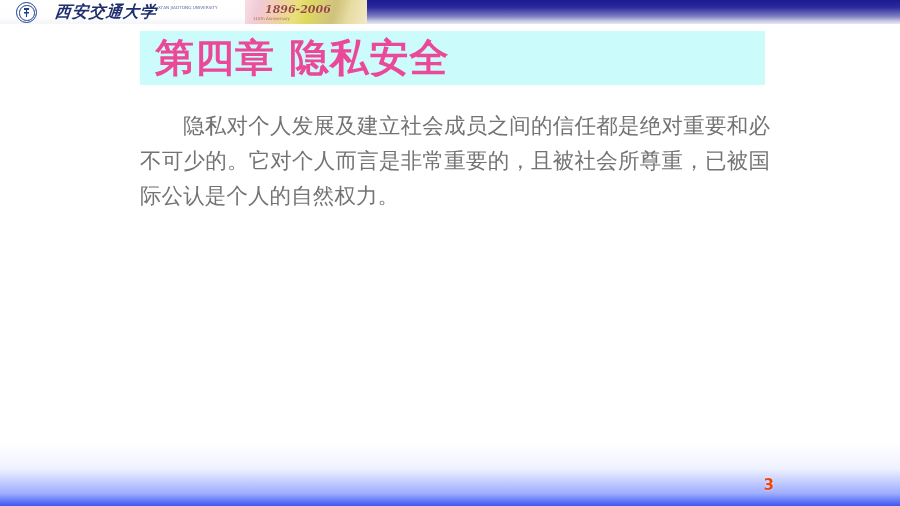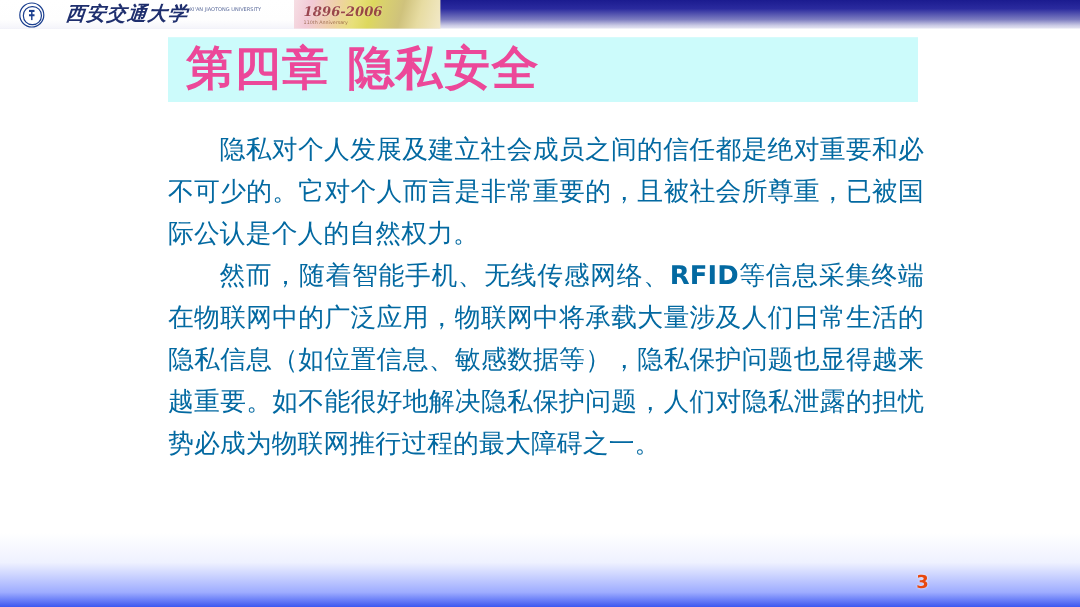--- a/index.html
+++ b/index.html
@@ -89,21 +89,21 @@
     width: 122px; height: 24px;
     background:
       linear-gradient(105deg,
         #f6dfe4 0%, #f2c9d6 12%, #efd0a8 28%,
         #e8e07a 42%, #ddd85e 52%, #d8cf70 60%,
         #cfc27c 72%, #e7dca2 84%, #f2e9c8 100%);
     overflow: hidden;
   }
   .anniv-years {
     position: absolute;
-    left: 8px; top: 3px;
+    left: 20px; top: 3px;
     font-family: "DejaVu Serif", "Liberation Serif", serif;
     font-size: 11px;
     font-weight: bold;
     font-style: italic;
     color: #8c2f3a;
     white-space: nowrap;
     text-shadow: 0 0 1px rgba(255,255,255,.7);
     opacity: .85;
   }
   .anniv-sub {
@@ -136,21 +136,21 @@
 
   
   .body-block {
     position: absolute;
     left: 140px; top: 108px;
     width: 630px;
   }
   .para {
     font-size: 21.5px;
     line-height: 35px;
-    color: #0369a1;
+    color: #737373;
     text-align: justify;
     text-justify: inter-character;
     text-indent: 43px;
     margin: 0;
     letter-spacing: 0.1px;
   }
   .para b { font-weight: bold; }
 
   
   .footer-glow {
@@ -187,19 +187,18 @@
       <div class="anniv-years">1896-2006</div>
       <div class="anniv-sub">110th Anniversary</div>
     </div>
   </div>
 
   <div class="title-band"></div>
   <div class="title-text">第四章 隐私安全</div>
 
   <div class="body-block">
     <p class="para">隐私对个人发展及建立社会成员之间的信任都是绝对重要和必不可少的。它对个人而言是非常重要的，且被社会所尊重，已被国际公认是个人的自然权力。</p>
-    <p class="para"><span>然而，随着智能手机、无线传感网络、</span><b>RFID</b><span>等信息采集终端在物联网中的广泛应用，物联网中将承载大量涉及人们日常生活的隐私信息（如位置信息、敏感数据等），隐私保护问题也显得越来越重要。如不能很好地解决隐私保护问题，人们对隐私泄露的担忧势必成为物联网推行过程的最大障碍之一。</span></p>
   </div>
 
   <div class="footer-glow"></div>
   <div class="page-num">3</div>
 
 </div>
 
 </body></html>

